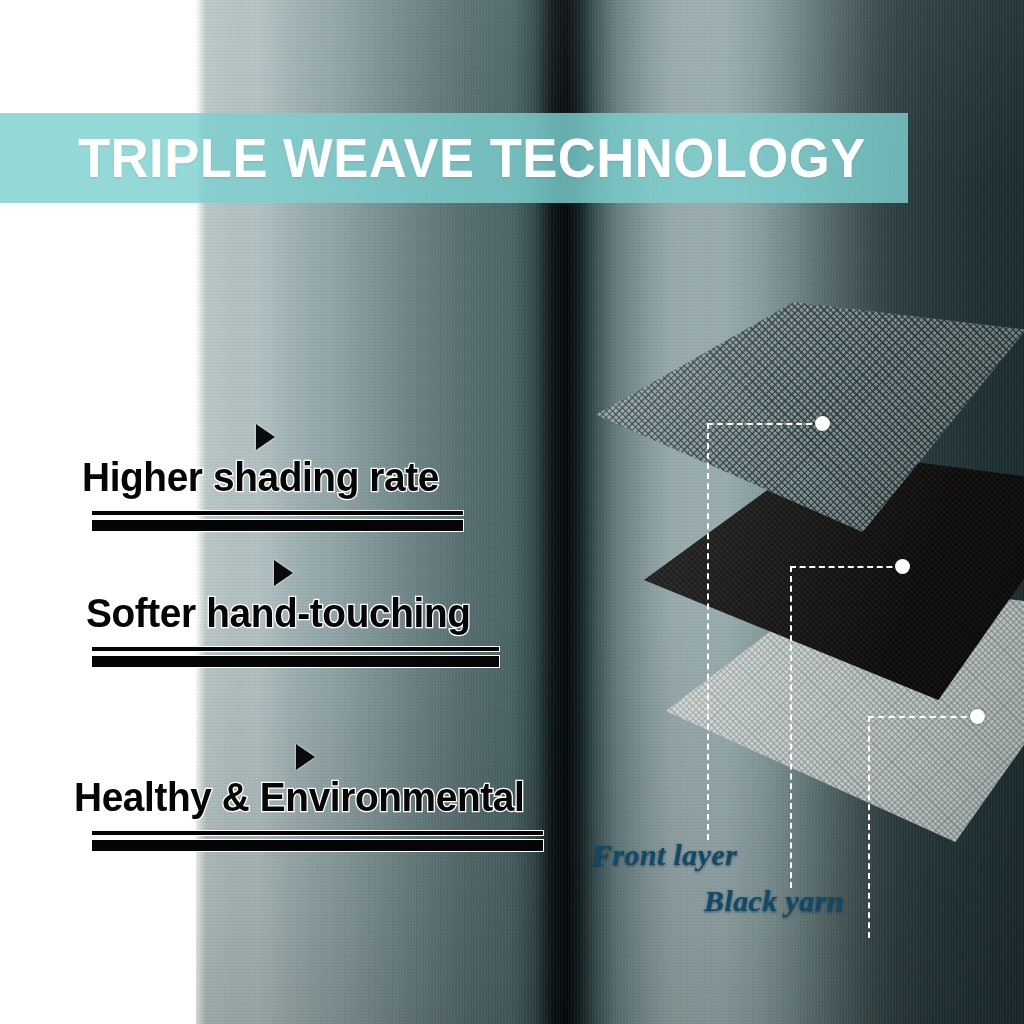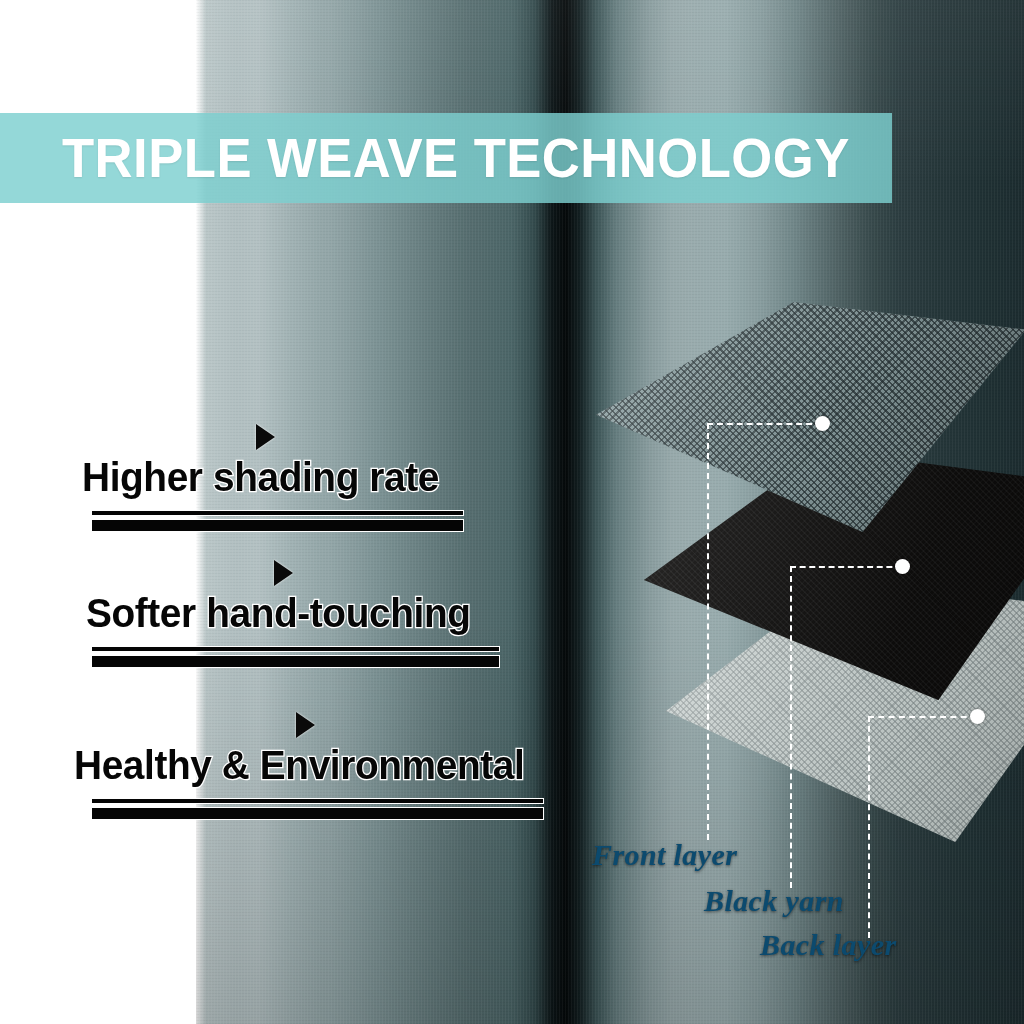--- a/index.html
+++ b/index.html
@@ -86,21 +86,21 @@
     opacity:.14;
     background-image:
       repeating-linear-gradient(90deg, rgba(255,255,255,.30) 0 1px, rgba(0,0,0,0) 1px 3px),
       repeating-linear-gradient(0deg, rgba(0,0,0,.25) 0 1px, rgba(0,0,0,0) 1px 3px);
   }
 
   
   .banner{
     position:absolute; left:0; top:113px; width:892px; height:90px;
     background:rgba(125,208,208,.82);
-    display:flex; align-items:center;
+    display:flex; align-items:center;padding-left:16px;
   }
   .banner-title{
     margin-left:62px;
     color:#ffffff;
     font-family:"Liberation Sans",sans-serif;
     font-weight:700;
     font-size:56px;
     letter-spacing:.5px;
     line-height:1;
     transform:scaleX(.94);
@@ -109,21 +109,21 @@
     text-shadow:0 1px 2px rgba(0,0,0,.10);
   }
 
   
   .features{
     position:absolute; left:0; top:0; width:600px; height:1024px;
   }
   .feature{ position:absolute; left:68px; }
   .feature-1{ top:424px; }
   .feature-2{ top:560px;text-align:right; }
-  .feature-3{ top:712px; }
+  .feature-3{ top:744px; }
 
   .feature-line{
     display:flex; align-items:center; gap:6px; white-space:nowrap;flex-direction:column;
   }
   .bullet-tri{
     width:0;height:0;
     border-left:19px solid #0a0a0a;
     border-top:13px solid transparent;
     border-bottom:13px solid transparent;
     flex:0 0 auto;
@@ -342,15 +342,14 @@
   </div>
 
   <div class="leader">
     <div class="seg-h" style="left:868px; top:716px; width:109px;"></div>
     <div class="seg-v" style="left:868px; top:716px; height:222px;"></div>
     <div class="dot" style="left:970px; top:709px;"></div>
   </div>
 
   <div class="callout-label" style="left:592px; top:838px;">Front layer</div>
   <div class="callout-label" style="left:704px; top:884px;">Black yarn</div>
-  <div class="callout-label" style="left:760px; top:928px;">Back layer</div>
 
 </div>
 
 </body></html>

